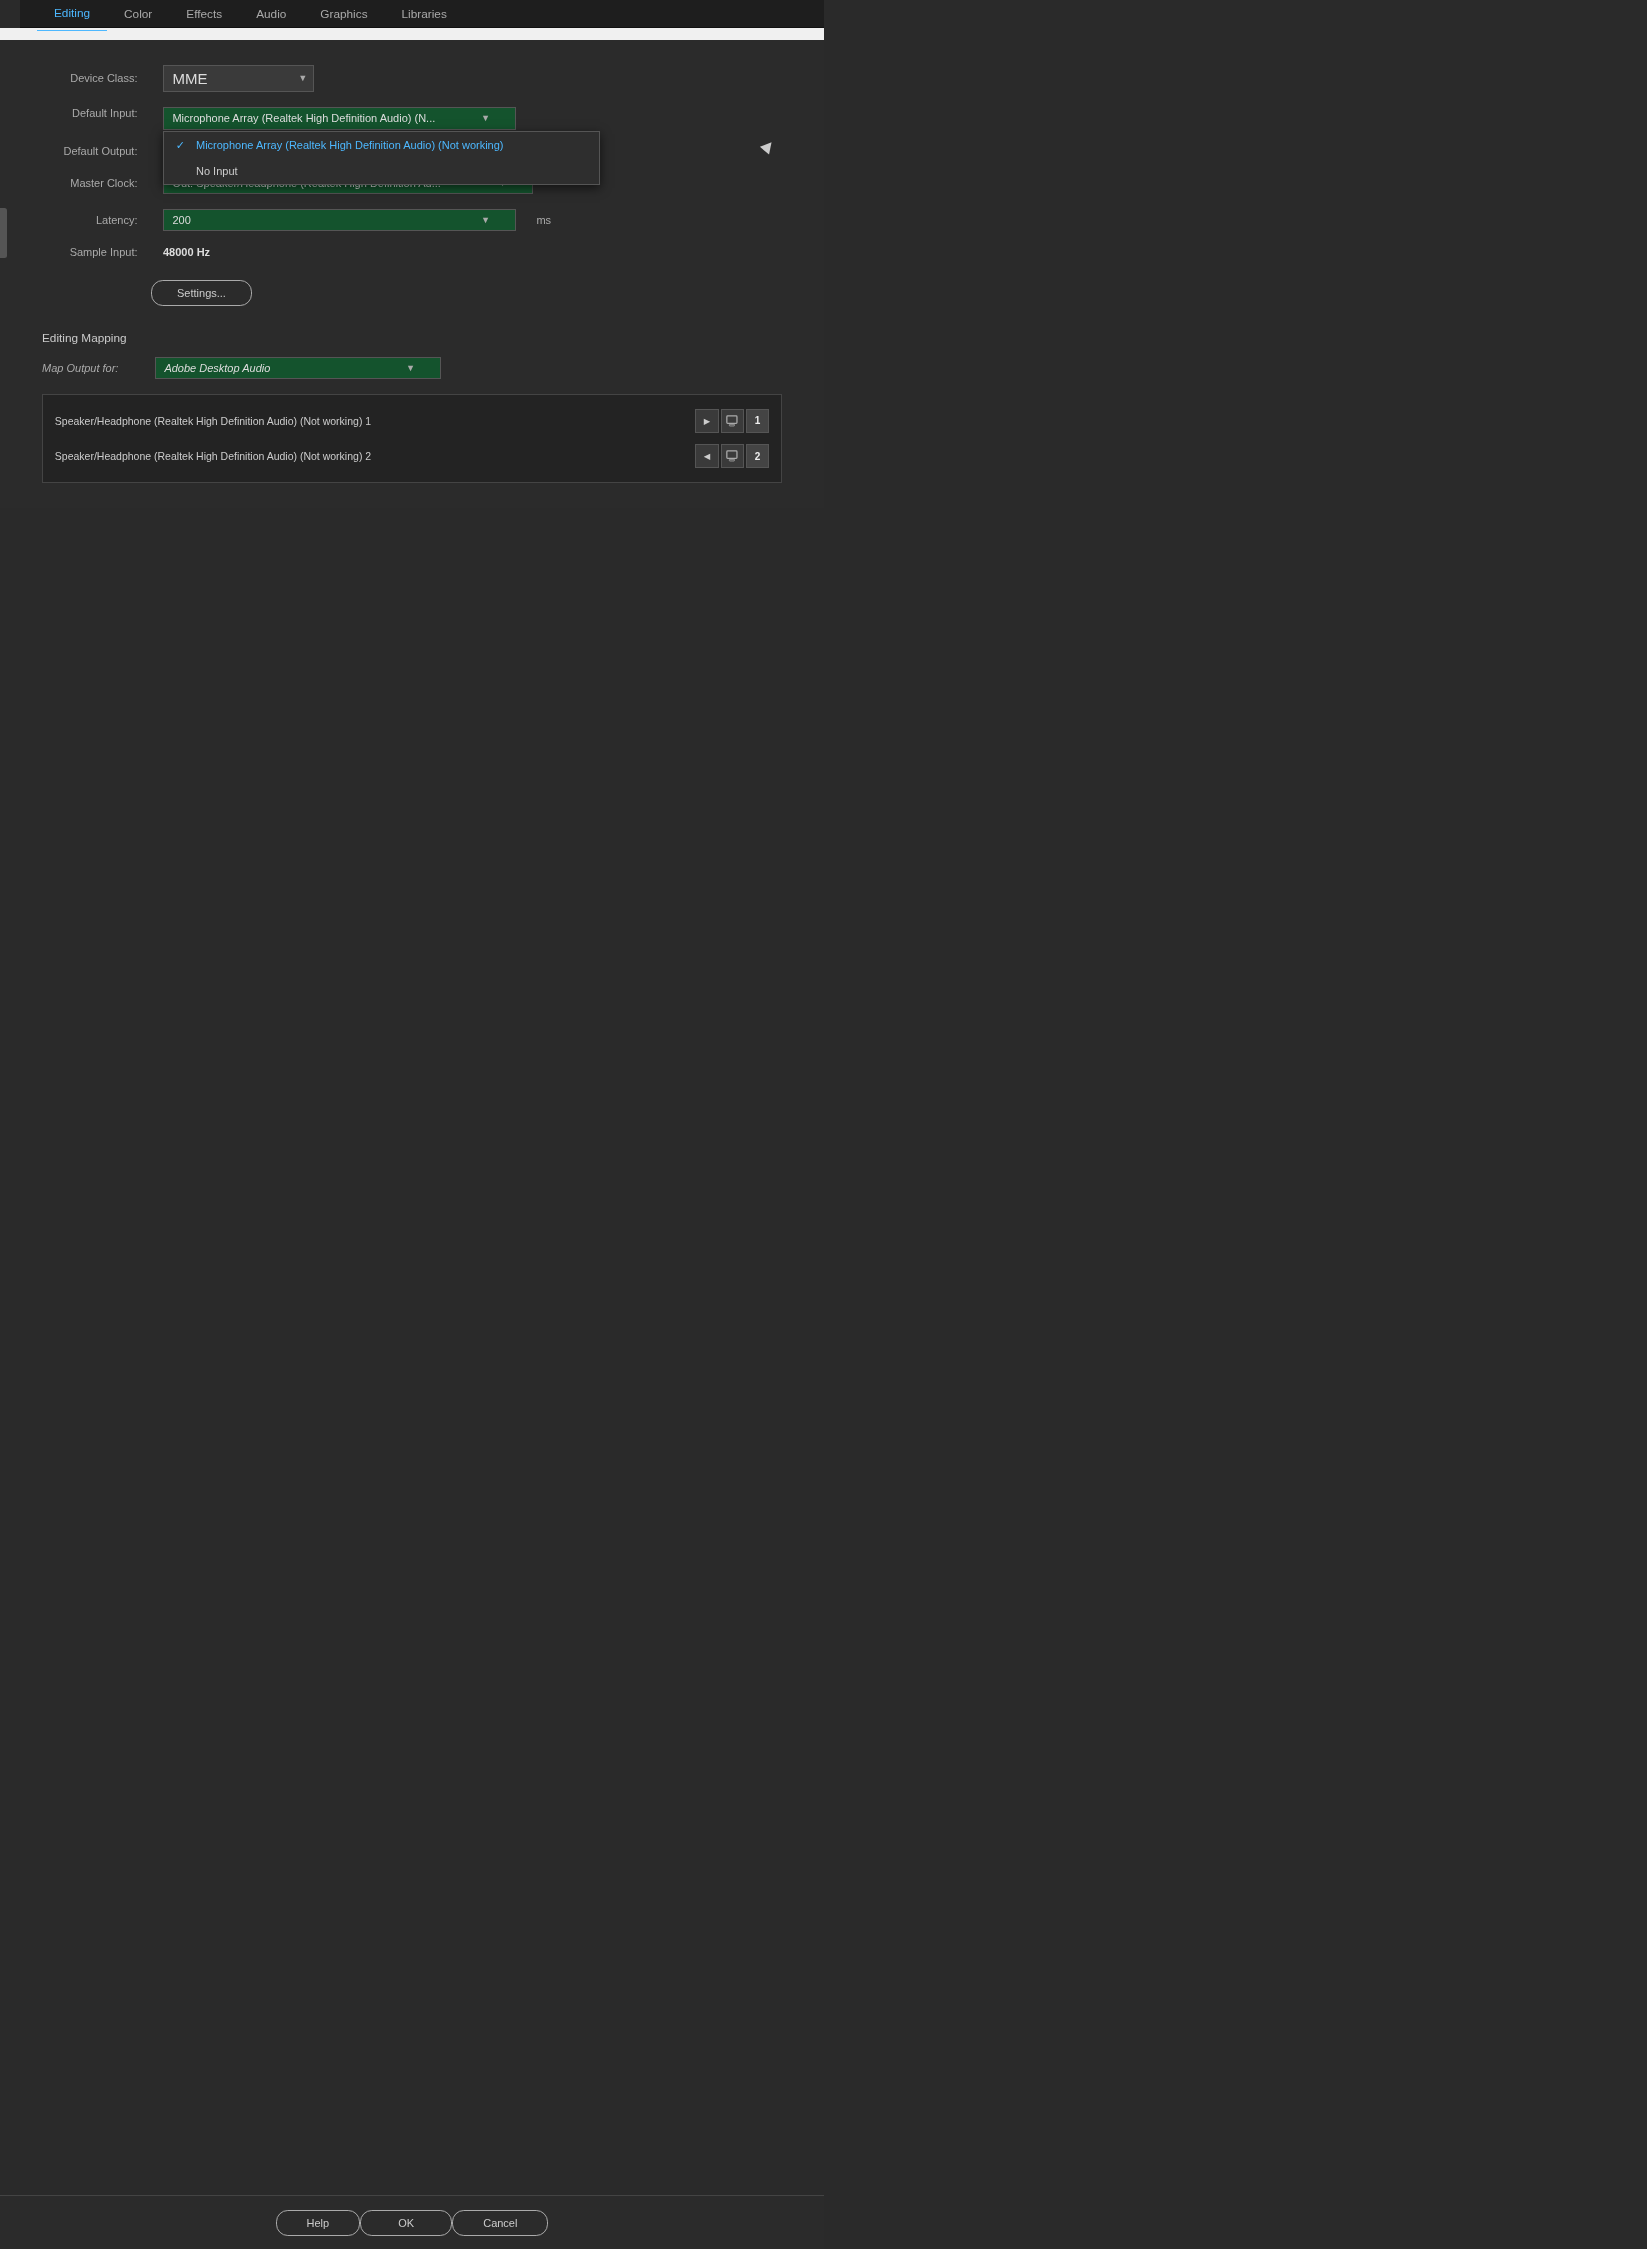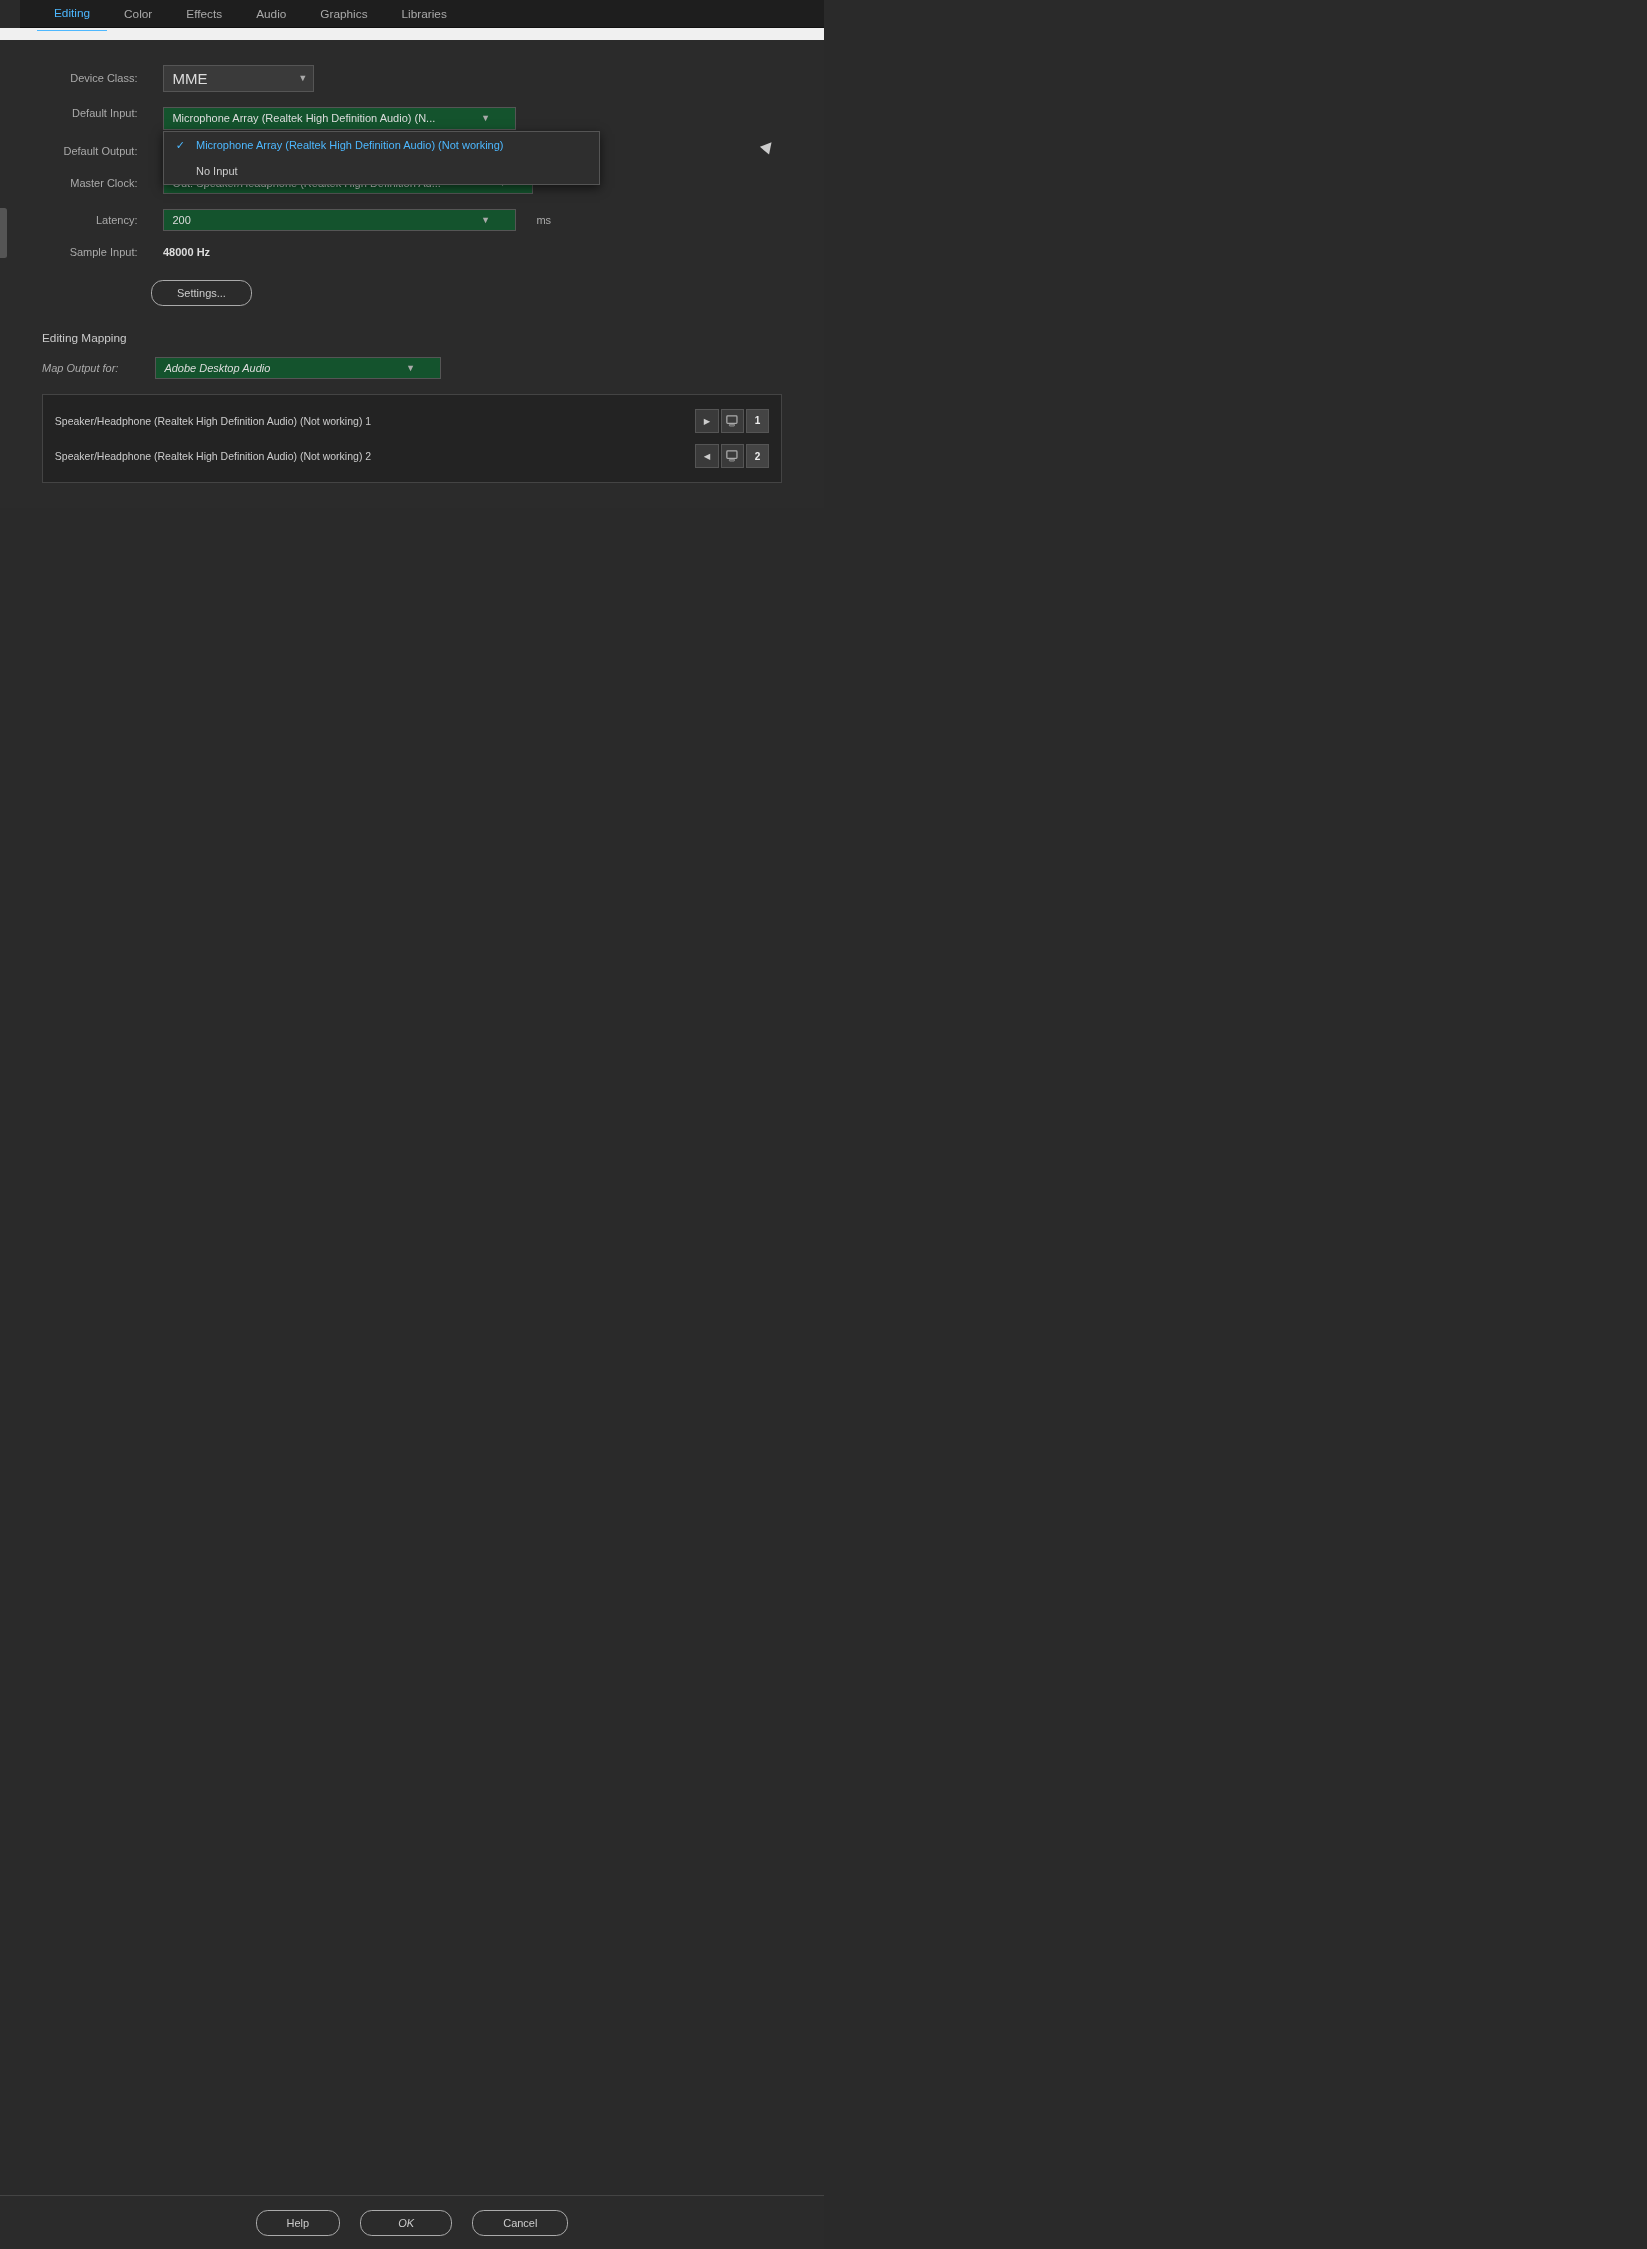--- a/index.html
+++ b/index.html
@@ -242,35 +242,33 @@
     
     .bottom-bar {
       position: fixed;
       bottom: 0;
       width: 824px;
       background: #2b2b2b;
       border-top: 0.8px solid #444;
       padding: 13.5px 0;
       display: flex;
       justify-content: center;
-      gap: 20px;
     }
     .bottom-btn {
       background: transparent;
       border: 0.8px solid #aaa;
       border-radius: 11.8px;
       color: #ccc;
       font-size: 11px;
       padding: 5.9px 30px;
       cursor: pointer;
       min-width: 84px;
     }
     .bottom-btn.ok-btn {
       min-width: 92px;
-      font-style: italic;
     }
 
     
     .cursor {
       position: absolute;
       right: 50px;
       top: 101px;
       width: 0;
       height: 0;
       border-left: 6.7px solid transparent;

